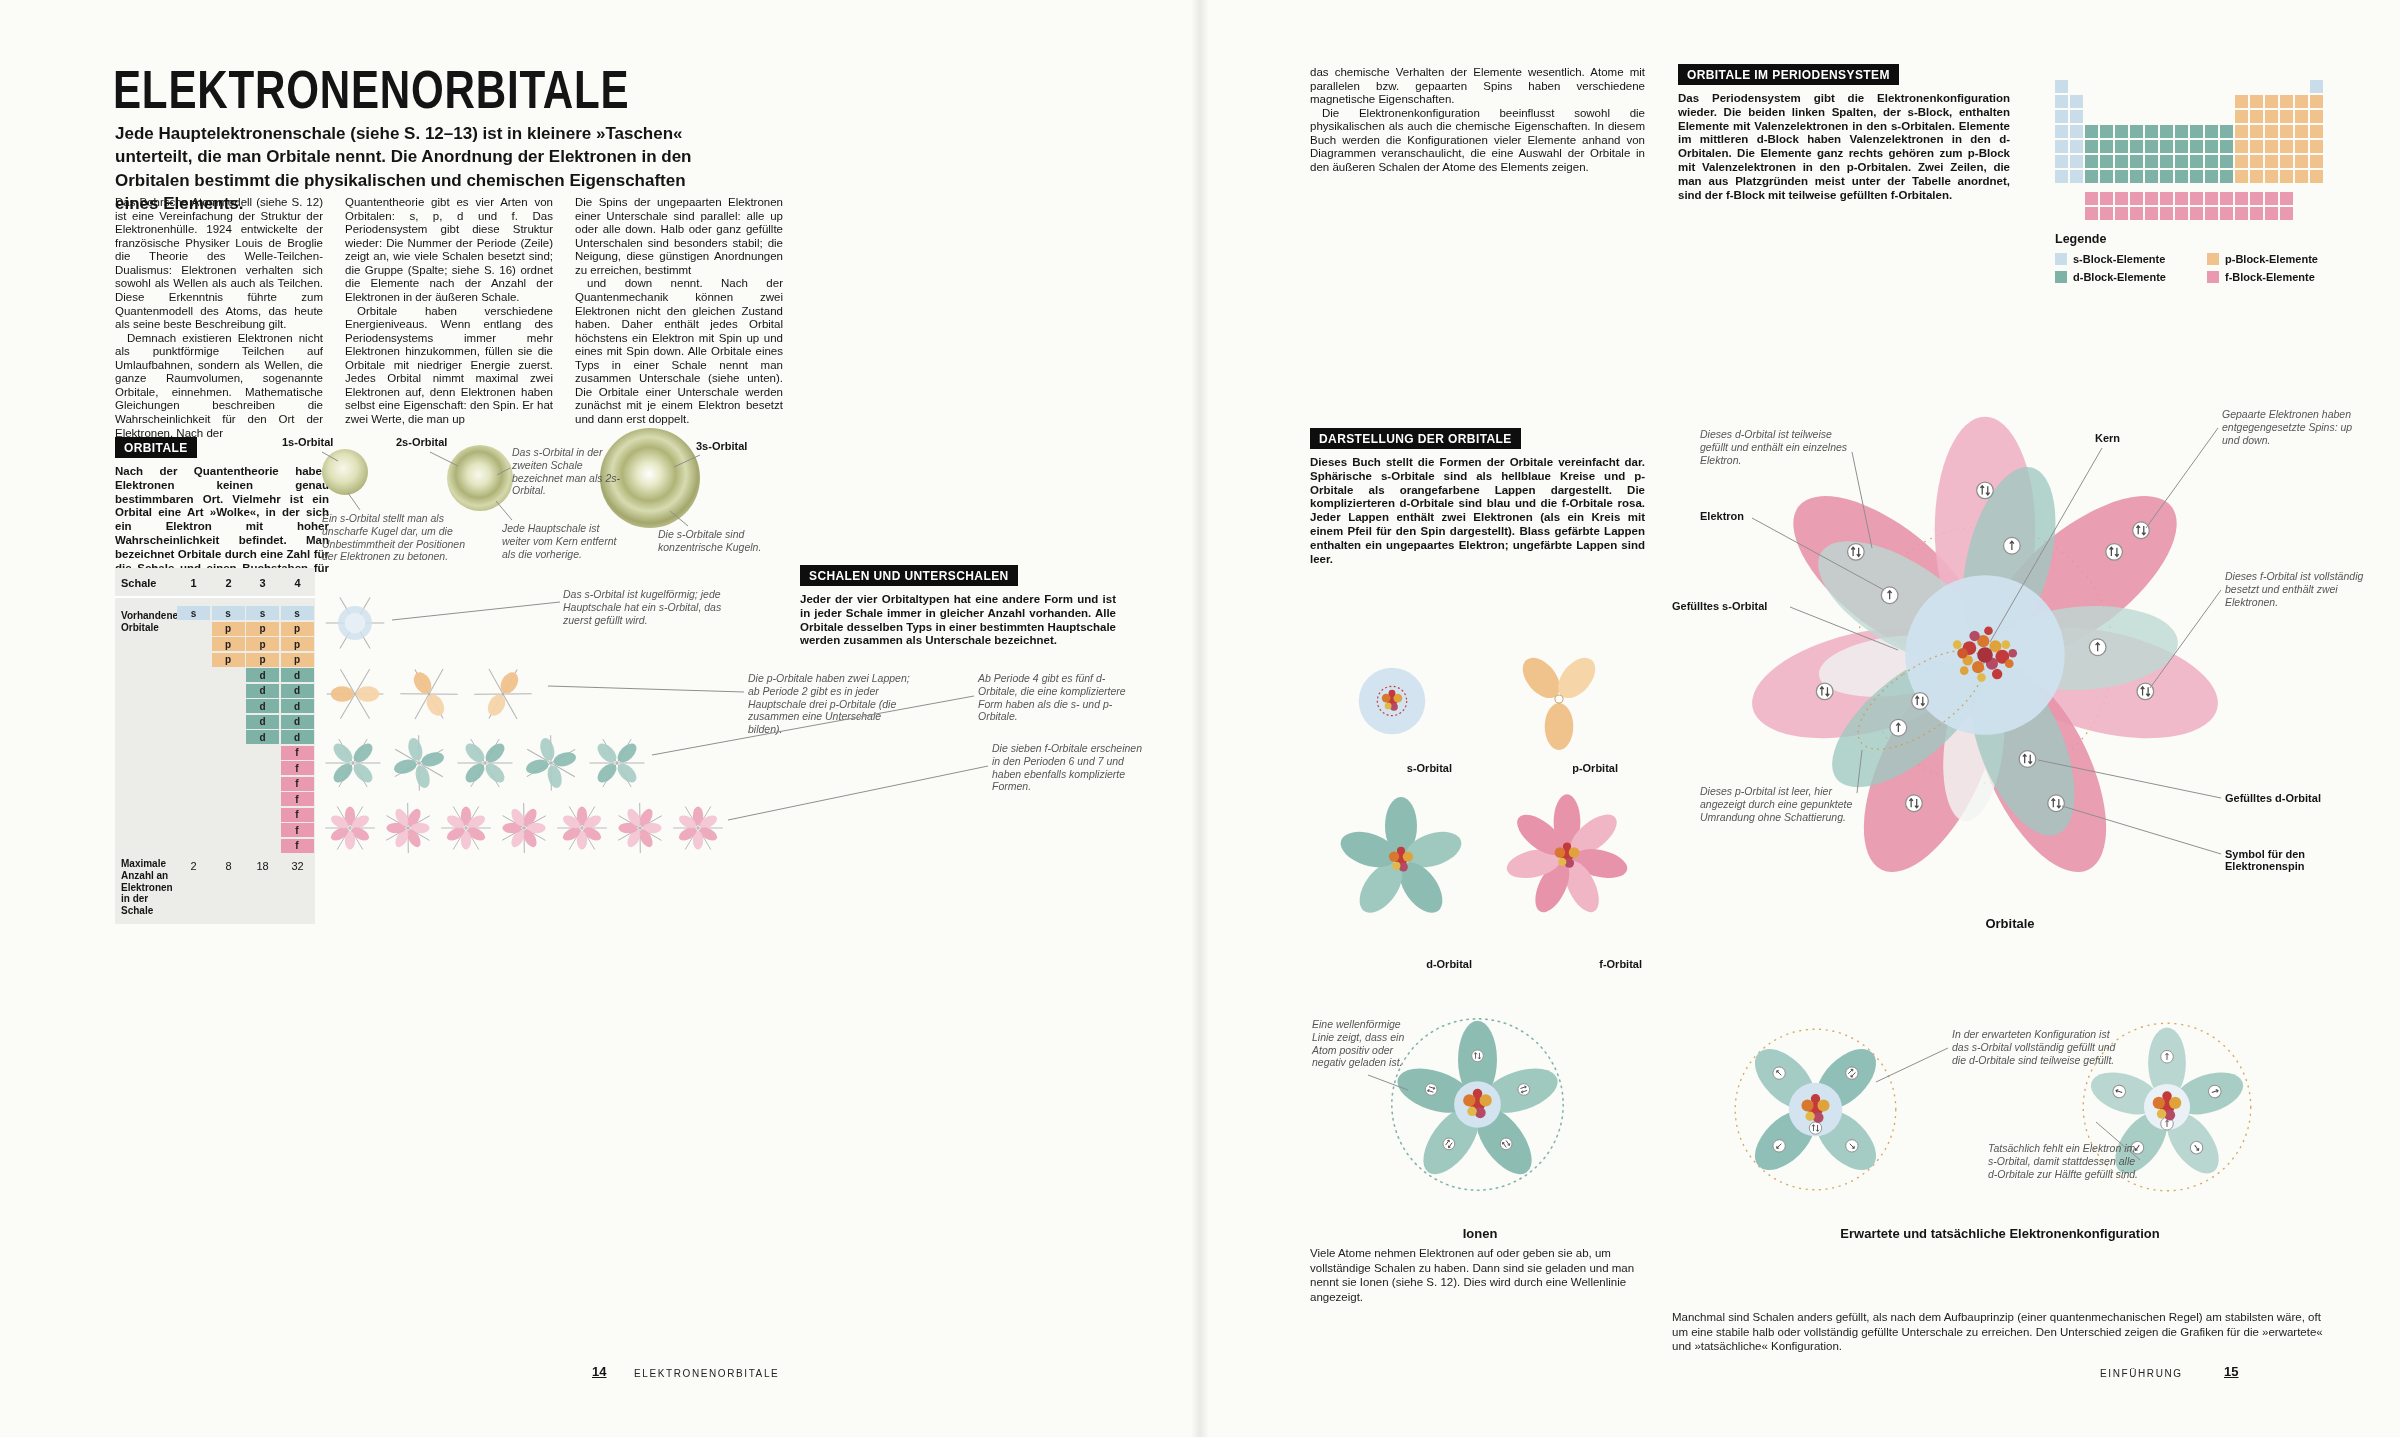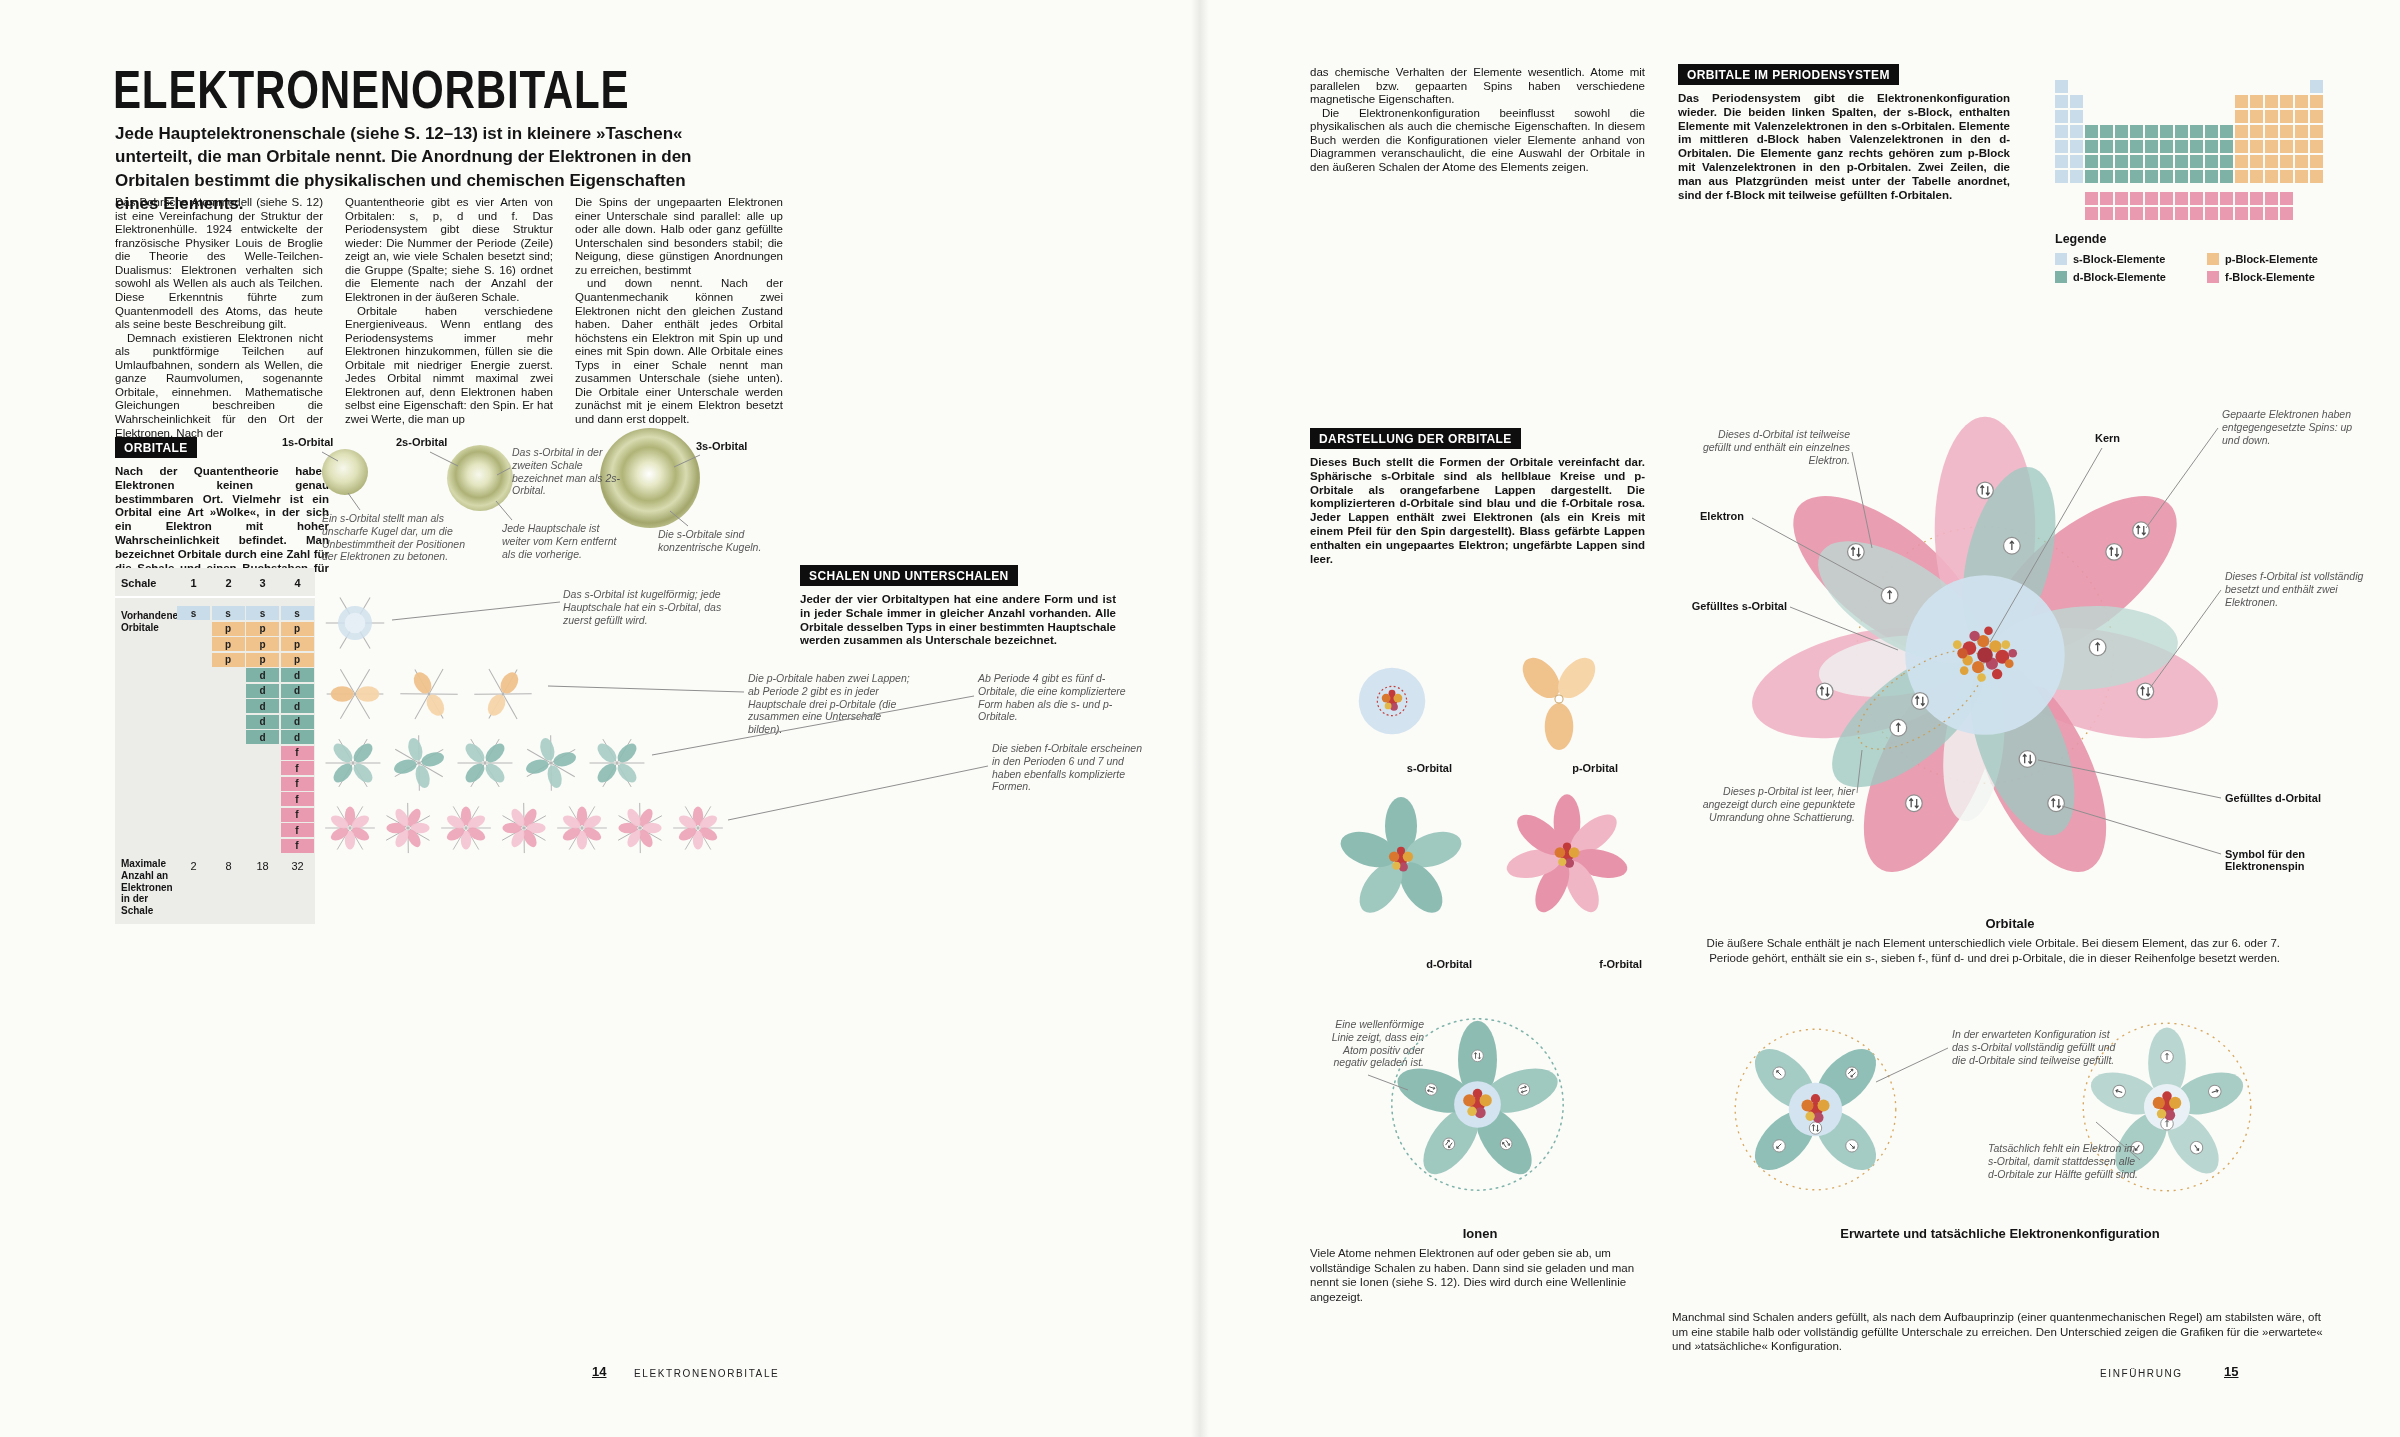--- a/index.html
+++ b/index.html
@@ -9,21 +9,21 @@
   .title { font-size:54px; font-weight:800; letter-spacing:1px; transform:scaleX(.78); transform-origin:0 50%; white-space:nowrap; }
   .intro { font-size:17px; font-weight:bold; line-height:1.38; }
   .col { width:208px; font-size:11.5px; line-height:1.18; text-align:justify; }
   .col p + p { text-indent:12px; }
   .bar { display:inline-block; background:#0e0e0e; color:#fff; font-size:12px; font-weight:bold; letter-spacing:.4px; padding:4px 9px 3px; }
   .boxbody { font-size:11.5px; font-weight:bold; line-height:1.2; text-align:justify; }
   .annot { font-size:10.5px; font-style:italic; color:#565656; line-height:1.22; }
   .lbl { font-size:11px; font-weight:bold; }
   .caption-title { font-size:13px; font-weight:bold; text-align:center; }
   .caption-body { font-size:11.5px; line-height:1.28; color:#1d1d1d; }
-  .right-al { text-align:right; }
+  .right-al { }
   .center-al { text-align:right; }
   .sphere { border-radius:50%; }
   .sphere.s1 { background:radial-gradient(circle at 46% 42%, #f7f8ec 0%, #e0e2ba 38%, #a9ad72 78%, #cbce9d 100%); }
   .sphere.s2 { background:radial-gradient(circle at 48% 45%, #f7f8ec 0%, #e3e5c0 22%, #aeb277 46%, #d5d8ab 62%, #a3a76c 86%, #cdd0a0 100%); }
   .sphere.s3 { background:radial-gradient(circle at 49% 46%, #ffffff 0%, #e6e8c6 16%, #b0b477 36%, #d8dbb0 50%, #a3a76c 66%, #d2d5a8 82%, #b7bb82 92%, #e2e4c4 100%); }
   .axis { stroke:#b3b3b3; stroke-width:1.1; }
   .panel { background:#ecece9; }
   .ot-head { position:absolute; left:0; top:0; width:100%; height:30px; border-bottom:2px solid #fff; }
   .ot-grid { position:absolute; left:62px; top:38px; display:grid; grid-template-columns:repeat(4,33px); grid-auto-rows:14px; gap:1.5px; }
   .ot-cell { font-size:10px; font-weight:bold; display:flex; align-items:center; justify-content:center; color:#222; }
@@ -581,21 +581,20 @@
   <div class="abs lbl" style="left:2095px;top:432px">Kern</div>
   <div class="abs annot" style="left:2222px;top:408px;width:150px">Gepaarte Elektronen haben entgegengesetzte Spins: up und down.</div>
   <div class="abs lbl" style="left:1700px;top:510px">Elektron</div>
   <div class="abs lbl right-al" style="left:1672px;top:600px;width:115px">Gefülltes s-Orbital</div>
   <div class="abs annot" style="left:2225px;top:570px;width:150px">Dieses f-Orbital ist vollständig besetzt und enthält zwei Elektronen.</div>
   <div class="abs annot right-al" style="left:1700px;top:785px;width:155px">Dieses p-Orbital ist leer, hier angezeigt durch eine gepunktete Umrandung ohne Schattierung.</div>
   <div class="abs lbl" style="left:2225px;top:792px;width:130px">Gefülltes d-Orbital</div>
   <div class="abs lbl" style="left:2225px;top:848px;width:150px">Symbol für den Elektronenspin</div>
 
   <div class="abs caption-title" style="left:1630px;top:916px;width:760px">Orbitale</div>
-  <div class="abs caption-body center-al" style="left:1700px;top:936px;width:580px">Die äußere Schale enthält je nach Element unterschiedlich viele Orbitale. Bei diesem Element, das zur 6. oder 7. Periode gehört, enthält sie ein s-, sieben f-, fünf d- und drei p-Orbitale, die in dieser Reihenfolge besetzt werden.</div>
 
   <div class="abs annot right-al" style="left:1312px;top:1018px;width:112px">Eine wellenförmige Linie zeigt, dass ein Atom positiv oder negativ geladen ist.</div>
   <svg class="abs" style="left:1385px;top:1012px" width="185" height="185" viewBox="-95 -95 190 190">
       <use href="#flower-ion"></use>
     </svg>
   <div class="abs caption-title" style="left:1310px;top:1226px;width:340px">Ionen</div>
   <div class="abs caption-body" style="left:1310px;top:1246px;width:340px">Viele Atome nehmen Elektronen auf oder geben sie ab, um vollständige Schalen zu haben. Dann sind sie geladen und man nennt sie Ionen (siehe S. 12). Dies wird durch eine Wellenlinie angezeigt.</div>
 
   <svg class="abs" style="left:1728px;top:1022px" width="175" height="175" viewBox="-85 -85 170 170">
       <use href="#flower-k1"></use>

